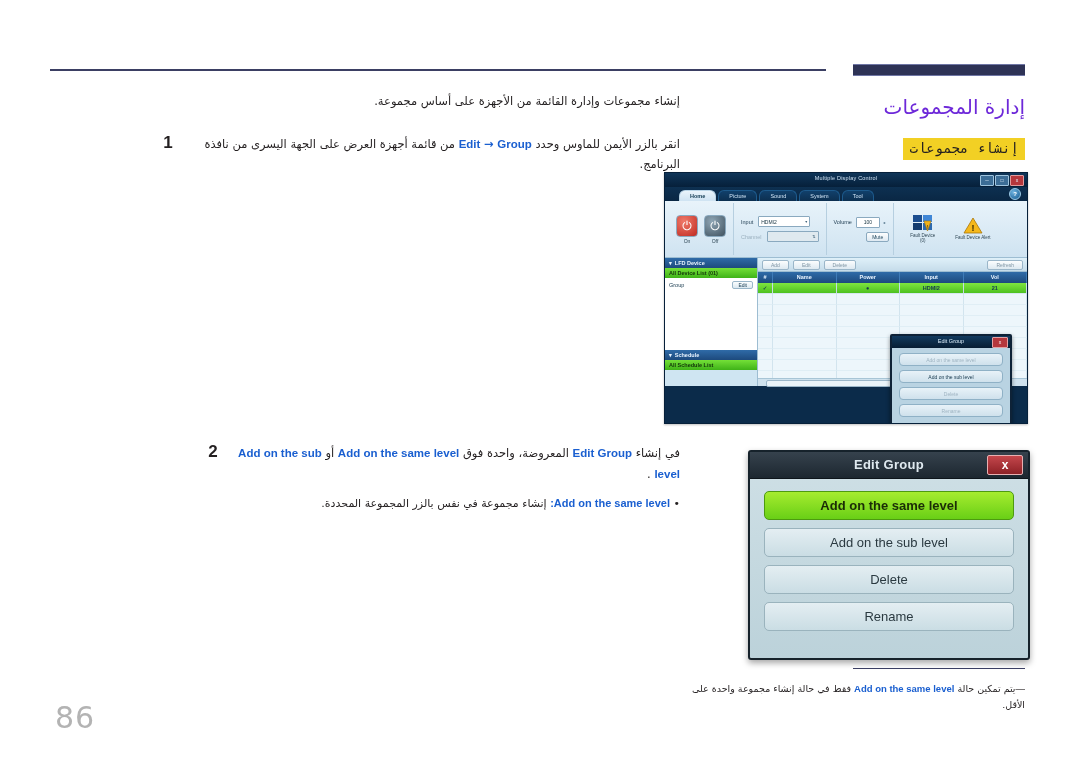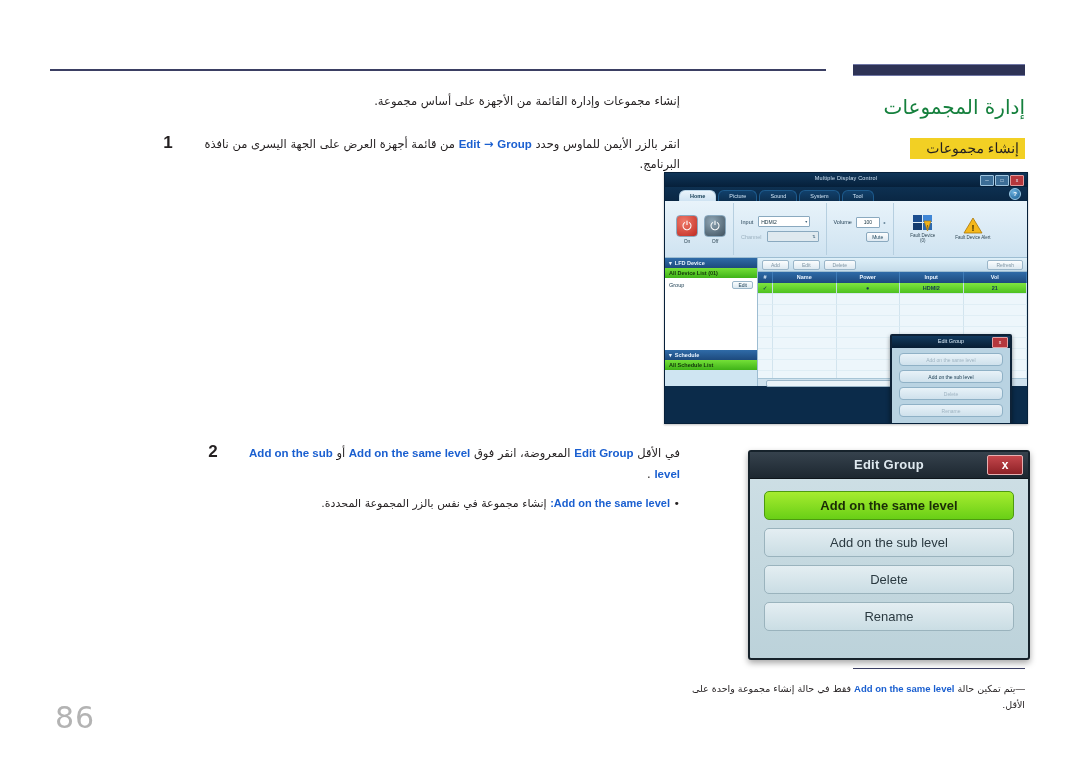--- a/index.html
+++ b/index.html
@@ -20,29 +20,29 @@
   }
   .rule-thick{
     position:absolute;left:853px;top:64px;width:172px;height:10px;
     background:#2e3356;
     border-top:1px solid #6f76a5;border-bottom:1px solid #6f76a5;
   }
 
   
   .header{position:absolute;right:55px;top:92px;width:300px;text-align:right;}
   .chapter-title{
-    font-size:20px;color:#15803d;line-height:1.5;
+    font-size:20px;color:#6d28d9;line-height:1.5;
     font-family:"DejaVu Sans","Liberation Sans",sans-serif;
     font-weight:400;
   }
   .section-title{
     display:inline-block;margin-top:16px;
     font-size:14px;color:#231f20;
-    background:#f2d024;padding:2px 6px 3px 16px;
-    font-family:Liberation Sans, sans-serif;
+    background:#f2d024;padding:2px 6px 3px 6px;
+    font-family:Liberation Mono, monospace;
   }
 
   
   .body-col{
     position:absolute;right:400px;top:92px;width:520px;
     text-align:right;direction:rtl;
   }
   .intro{
     font-size:11.5px;line-height:1.7;color:#231f20;
     font-family:"DejaVu Sans","Liberation Sans",sans-serif;
@@ -282,23 +282,23 @@
         <span class="kw">Group</span>
         <span>من قائمة أجهزة العرض على الجهة اليسرى من نافذة البرنامج.</span>
       </div>
     </div>
   </div>
 
   <div class="step2-block">
     <div class="step" style="margin-top:0">
       <div class="step-num">2</div>
       <div class="step-text">
-        <span>في الأقل</span>
+        <span>في إنشاء</span>
         <span class="kw">Edit Group</span>
-        <span>المعروضة، انقر فوق</span>
+        <span>المعروضة، واحدة فوق</span>
         <span class="kw">Add on the same level</span>
         <span>أو</span>
         <span class="kw">Add on the sub level</span>
         <span>.</span>
       </div>
     </div>
 
     <div class="bullet-line">
       <span class="bullet-dot">•</span>
       <span class="kw">Add on the same level</span><span class="kw">:</span>

